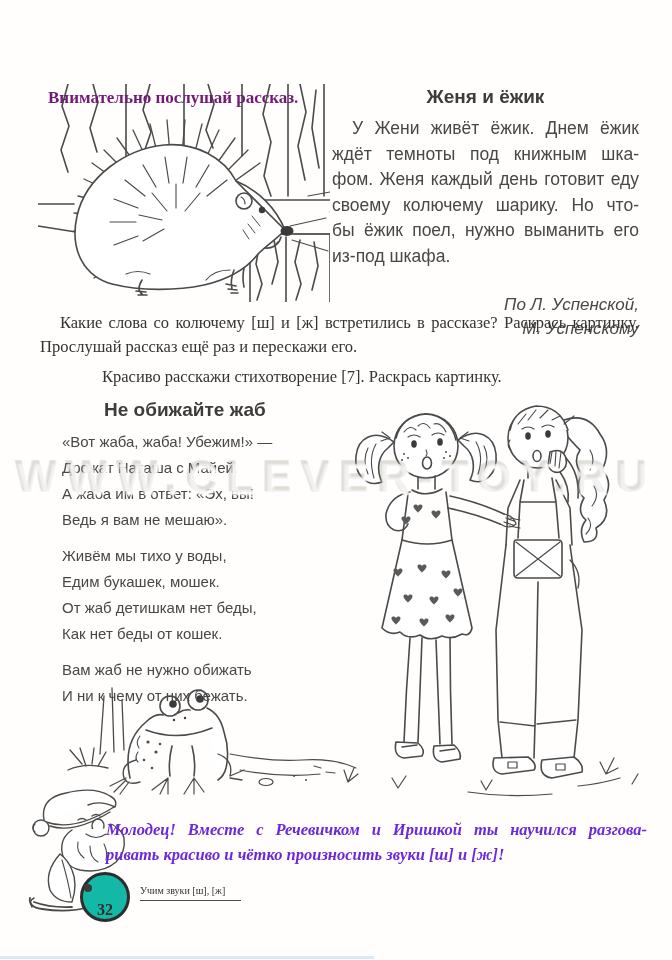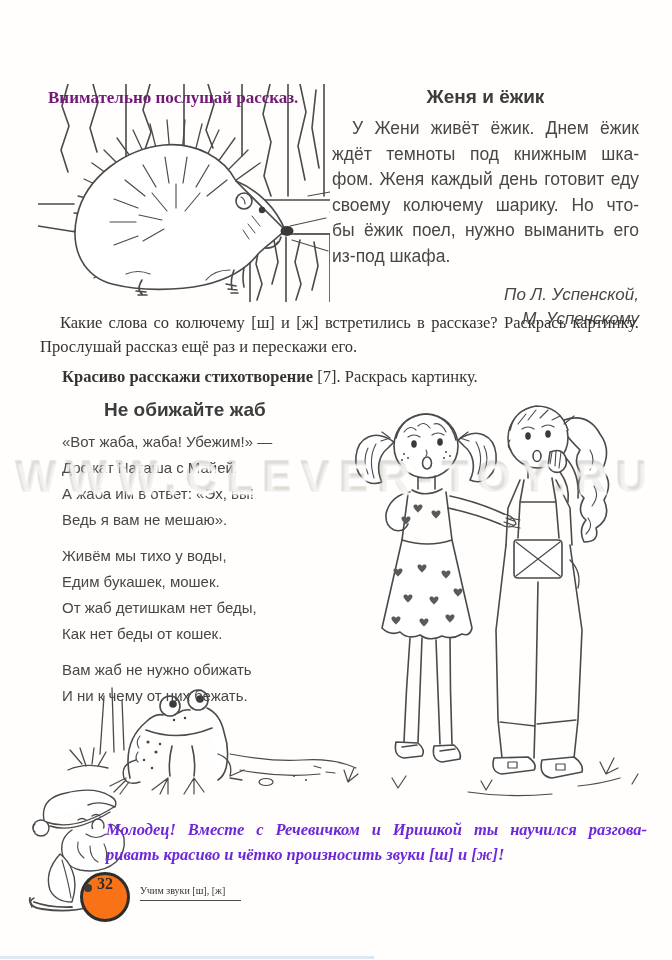--- a/index.html
+++ b/index.html
@@ -11,46 +11,46 @@
   .abs{position:absolute;}
   
   .top-instr{left:48px;top:48px;font-weight:bold;font-size:17px;color:#701a75;margin-top:40px;}
   .story-col{left:332px;top:86px;width:307px;}
   .story-title{font-family:"Liberation Sans",sans-serif;font-weight:bold;font-size:19px;
     text-align:center;color:#3c3c3c;margin-bottom:8px;}
   .story-line{font-family:"Liberation Sans",sans-serif;font-size:17.5px;line-height:25.5px;
     color:#474747;text-align:justify;}
   .jfull{text-align-last:justify;}
   .indent{text-indent:20px;}
-  .attrib{margin-top:14px;font-family:"Liberation Sans",sans-serif;font-style:italic;
+  .attrib{margin-top:24px;font-family:"Liberation Sans",sans-serif;font-style:italic;
     font-size:17px;line-height:24px;text-align:right;color:#474747;}
   .question{left:40px;top:311px;width:599px;font-size:16.5px;line-height:24px;color:#333;}
   .q1{text-align:justify;text-align-last:justify;text-indent:20px;white-space:nowrap;}
   .instr2{left:62px;top:367px;font-size:16.5px;color:#333;}
-  .instr2 .b{font-weight:bold;}
+  .instr2 .b{font-weight:normal;margin-left:40px;}
   .poem{left:62px;top:399px;width:330px;}
   .poem-title{font-family:"Liberation Sans",sans-serif;font-weight:bold;font-size:19px;
     color:#3c3c3c;margin:0 0 8px 42px;}
   .poem-line{font-family:"Liberation Sans",sans-serif;font-size:15px;line-height:26px;color:#474747;}
   .stanza{margin-bottom:10px;}
   .praise{left:106px;top:817px;width:541px;font-weight:bold;font-style:italic;
     font-size:16.5px;line-height:25px;color:#6d28d9;}
   .p1{text-align:justify;text-align-last:justify;white-space:nowrap;}
   
   .watermark{
     left:0;top:452px;width:672px;text-align:center;white-space:nowrap;z-index:6;
     font-family:"Liberation Sans",sans-serif;font-weight:bold;font-size:44px;letter-spacing:9px;
     color:rgba(186,178,166,0.16);
     text-shadow:2px 3px 2px rgba(255,255,255,0.95),-1px -1px 1px rgba(120,112,100,0.18);
     pointer-events:none;
   }
   
   .page-circle{
     left:80px;top:872px;width:44px;height:44px;border:3px solid #2d2d2d;border-radius:50%;
-    background:#f97316;display:flex;align-items:flex-start;justify-content:center;
+    background:#14b8a6;display:flex;align-items:flex-end;justify-content:center;
     font-weight:bold;font-size:16px;color:#2d2d2d;z-index:4;
   }
   .berry-dot{left:84px;top:884px;width:8px;height:8px;border-radius:50%;background:#3a3a3a;z-index:5;}
   .footer-title{
     left:140px;top:885px;font-size:10px;color:#333;
     border-bottom:1.5px solid #4a4a4a;padding:0 16px 4px 0;z-index:4;
   }
   .bottom-strip{left:0;top:956px;width:374px;height:3px;background:#d9e9f5;}
   svg{display:block;}
   .z1{z-index:1}.z3{z-index:3}

